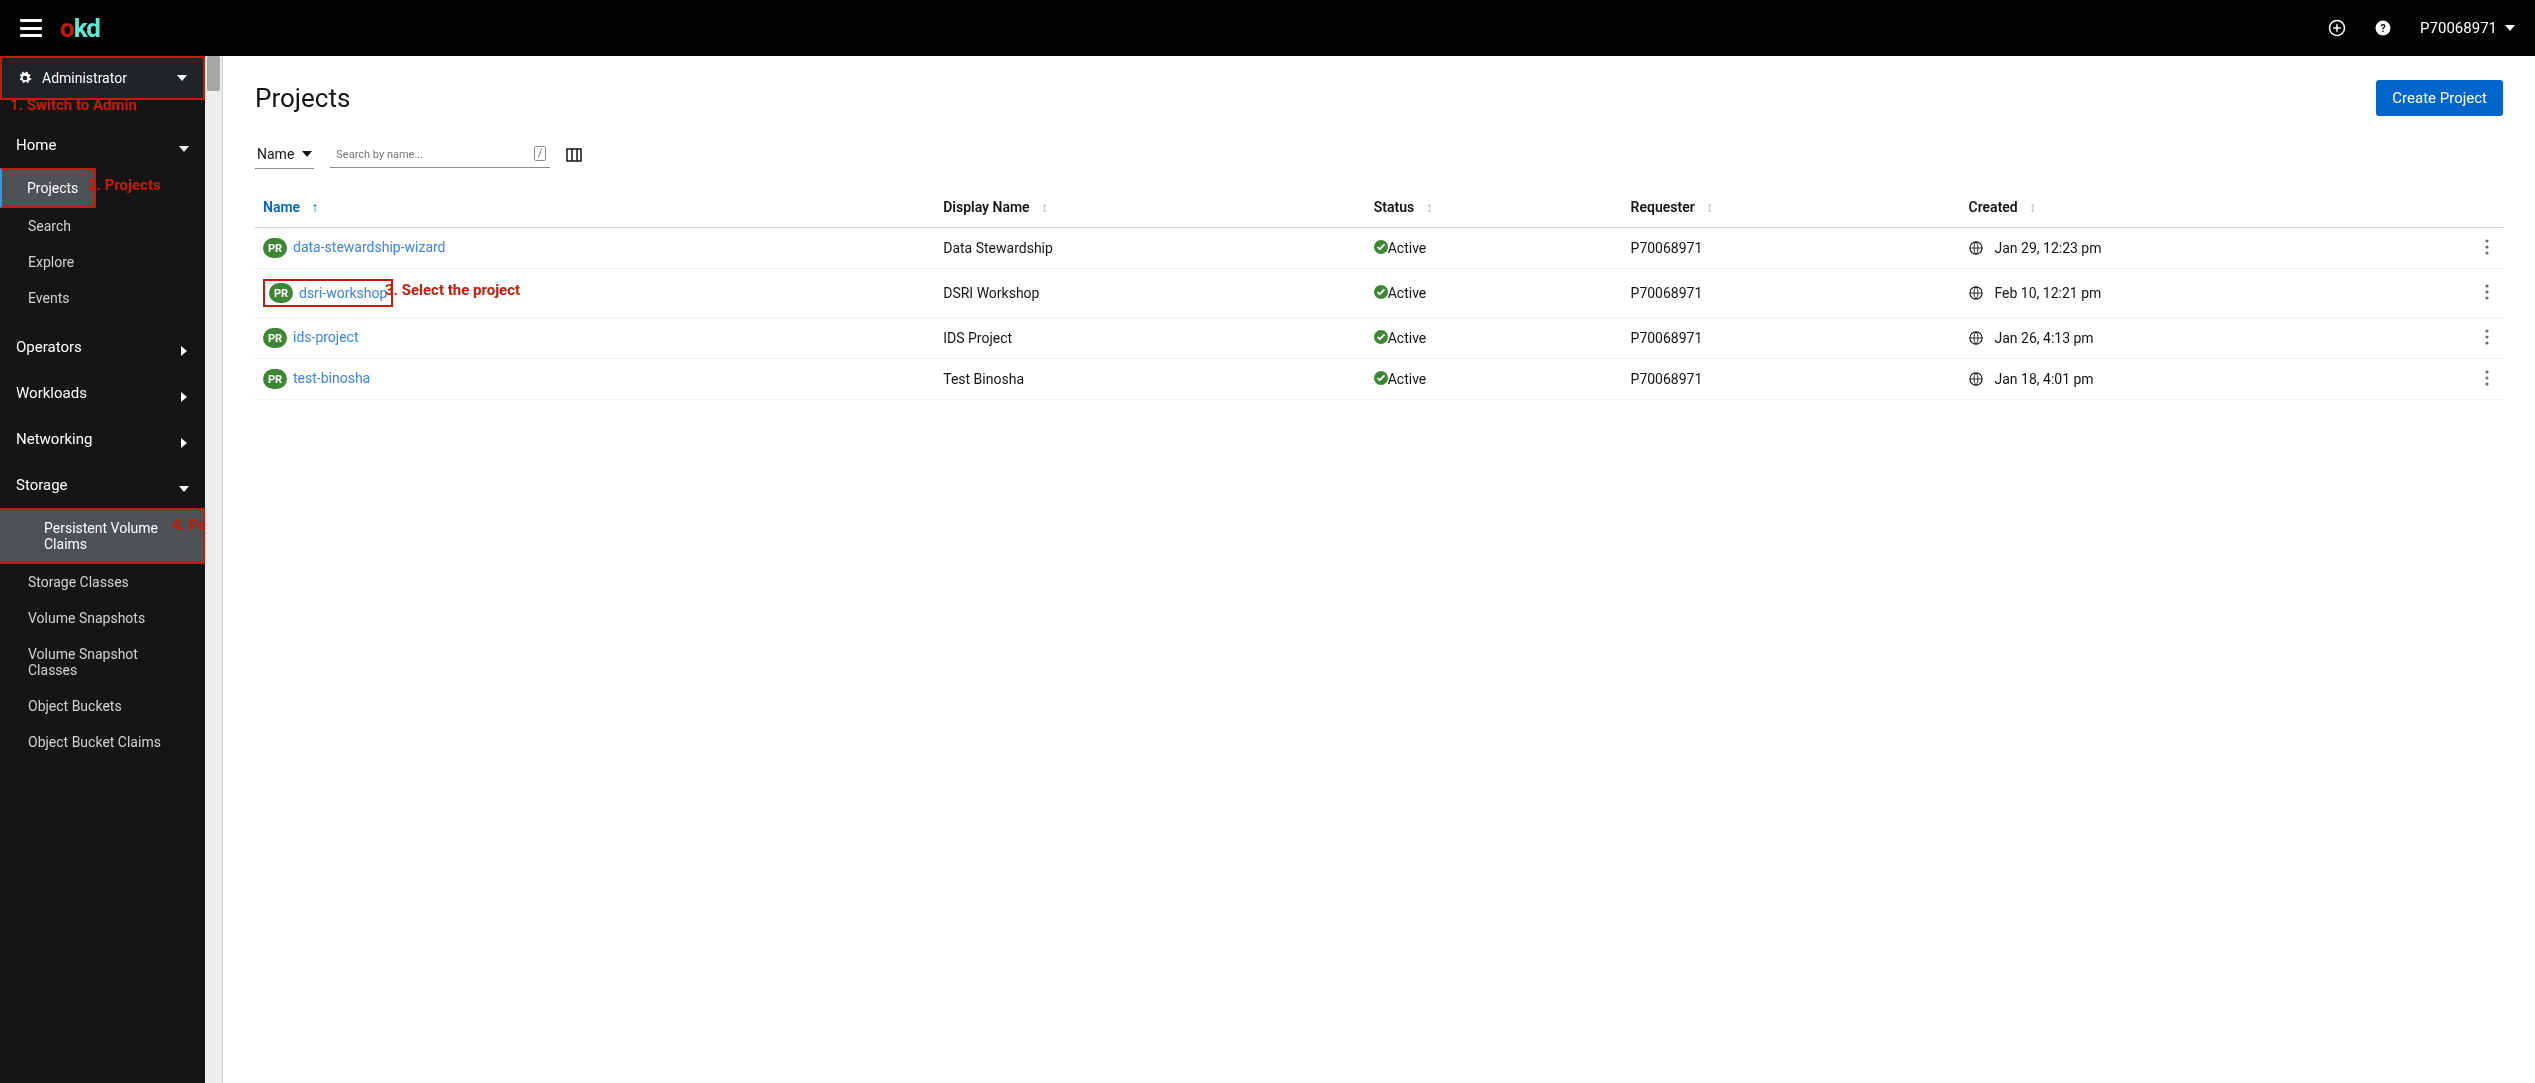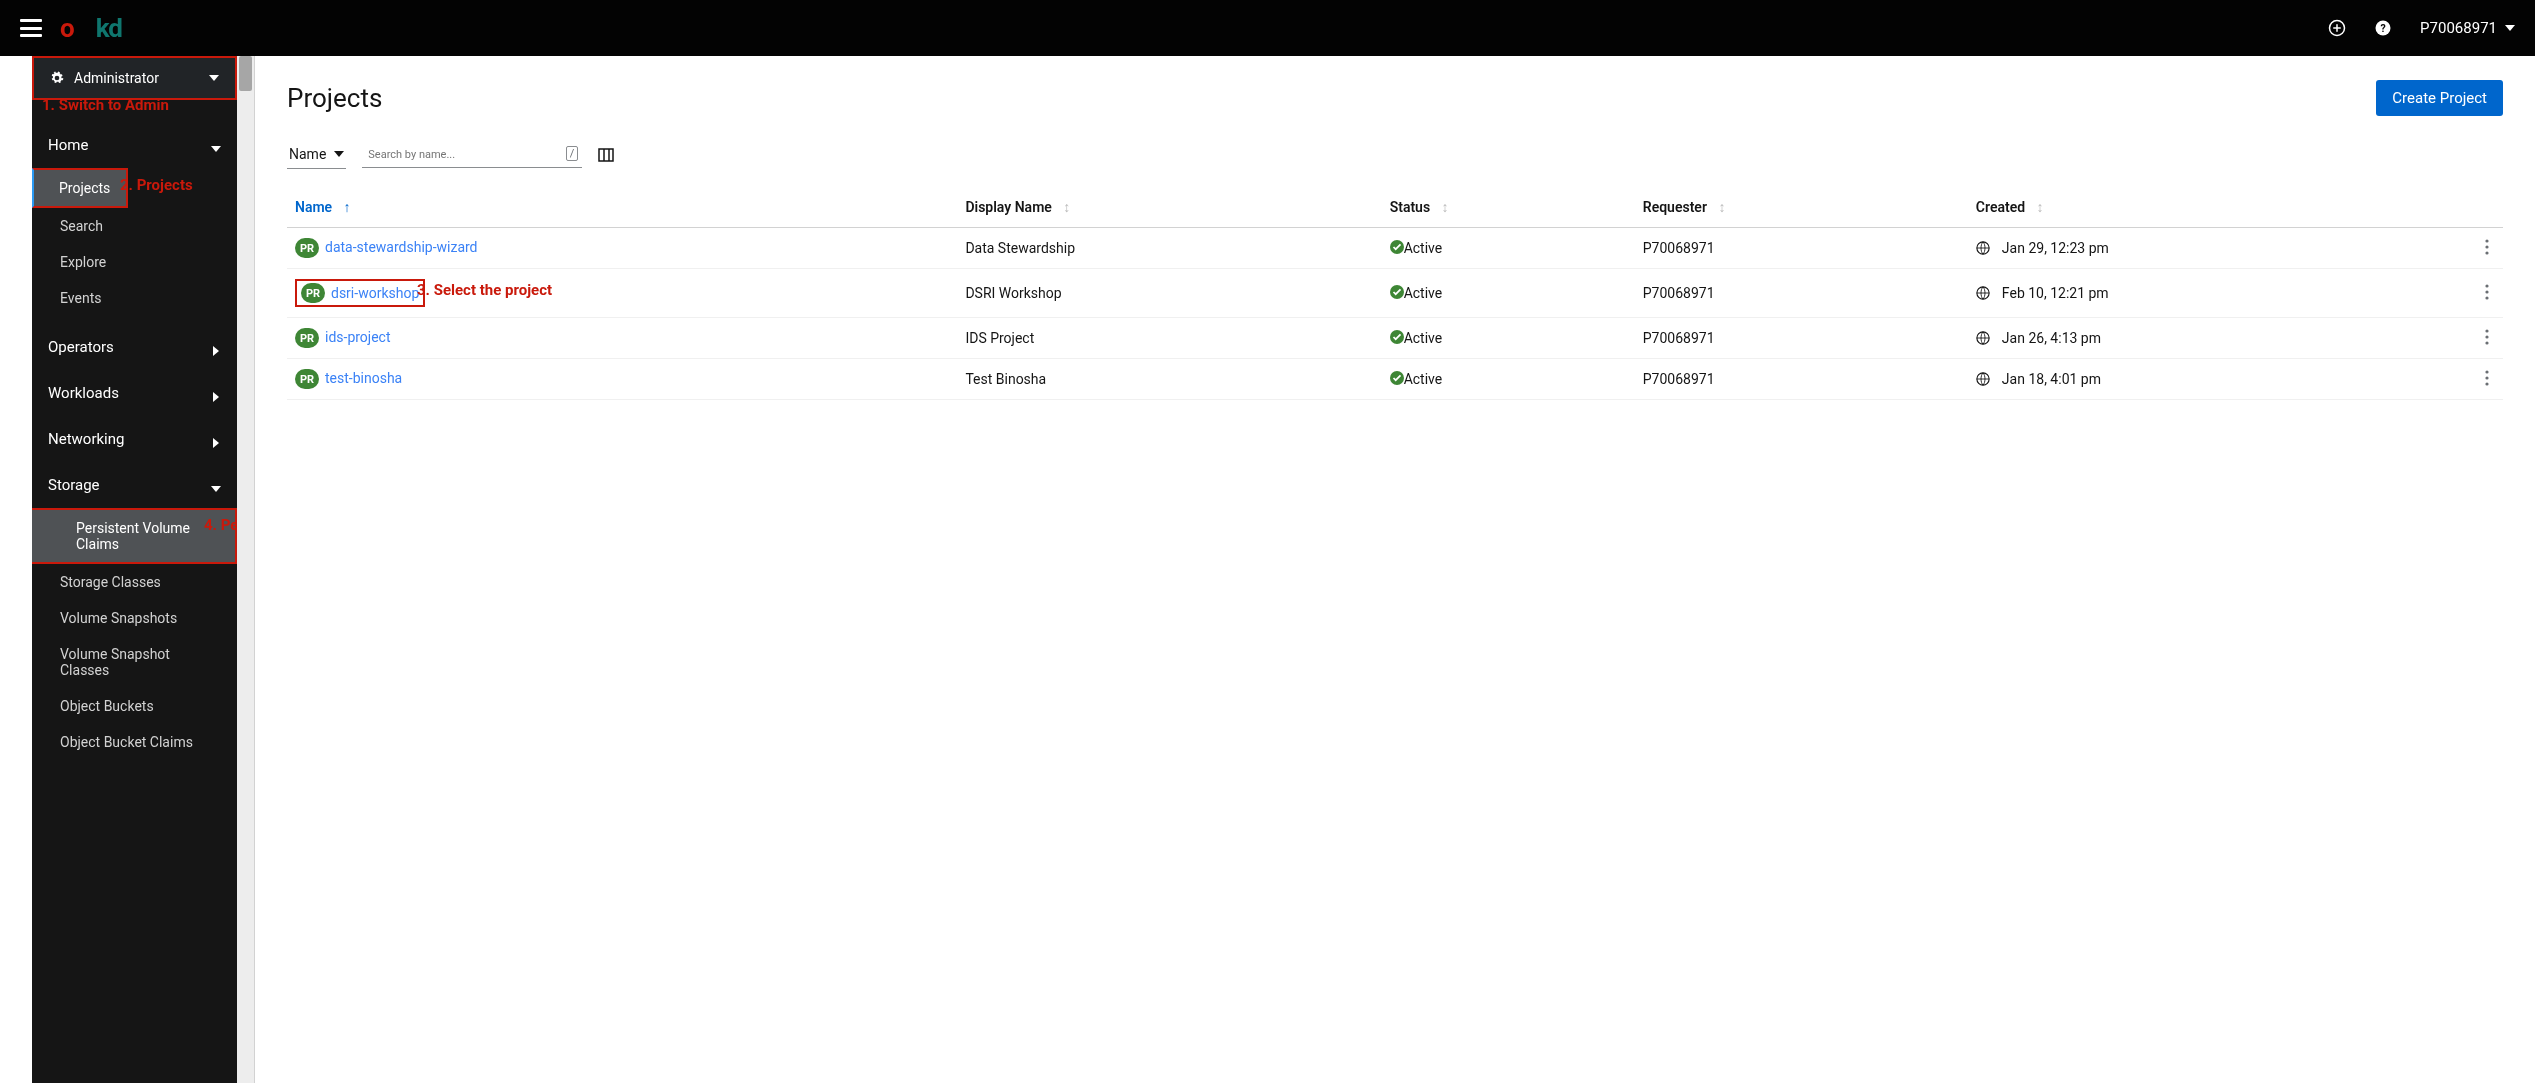--- a/index.html
+++ b/index.html
@@ -8,27 +8,27 @@
     
     .masthead {
       height: 56px; background: #030303; display: flex; align-items: center;
       padding: 0 20px; justify-content: space-between;
     }
     .masthead-left { display: flex; align-items: center; gap: 18px; }
     .hamburger { width: 22px; height: 18px; display: flex; flex-direction: column; justify-content: space-between; cursor: pointer; }
     .hamburger span { height: 3px; background: #fff; border-radius: 1px; }
     .logo { display: flex; align-items: center; font-size: 26px; font-weight: 700; letter-spacing: -1px; }
     .logo .o { color: #c9190b; }
-    .logo .kd { color: #0f766e; margin-left: 22px; }
+    .logo .kd { color: #5eead4; }
     .masthead-right { display: flex; align-items: center; gap: 28px; color: #fff; }
     .masthead-right .icon { width: 18px; height: 18px; fill: #fff; cursor: pointer; }
     .user-menu { display: flex; align-items: center; gap: 8px; cursor: pointer; font-size: 15px; }
 
     
-    .shell { display: flex; height: calc(100vh - 56px); margin-left: 32px; }
+    .shell { display: flex; height: calc(100vh - 56px); }
     .sidebar { width: 205px; background: #151515; color: #d2d2d2; font-size: 14px; overflow-y: auto; }
     .content-wrap { flex: 1; position: relative; display: flex; }
     .scroll-gutter { width: 18px; background: #ededed; border-right: 1px solid #d2d2d2; position: relative; }
     .scroll-thumb { position: absolute; top: 0; left: 2px; right: 2px; height: 35px; background: #a6a6a6; border-radius: 2px; }
     .content { flex: 1; padding: 24px 32px; overflow-y: auto; }
 
     
     .perspective-switcher {
       padding: 12px 16px; background: #212427; display: flex; align-items: center;
       justify-content: space-between; cursor: pointer;

